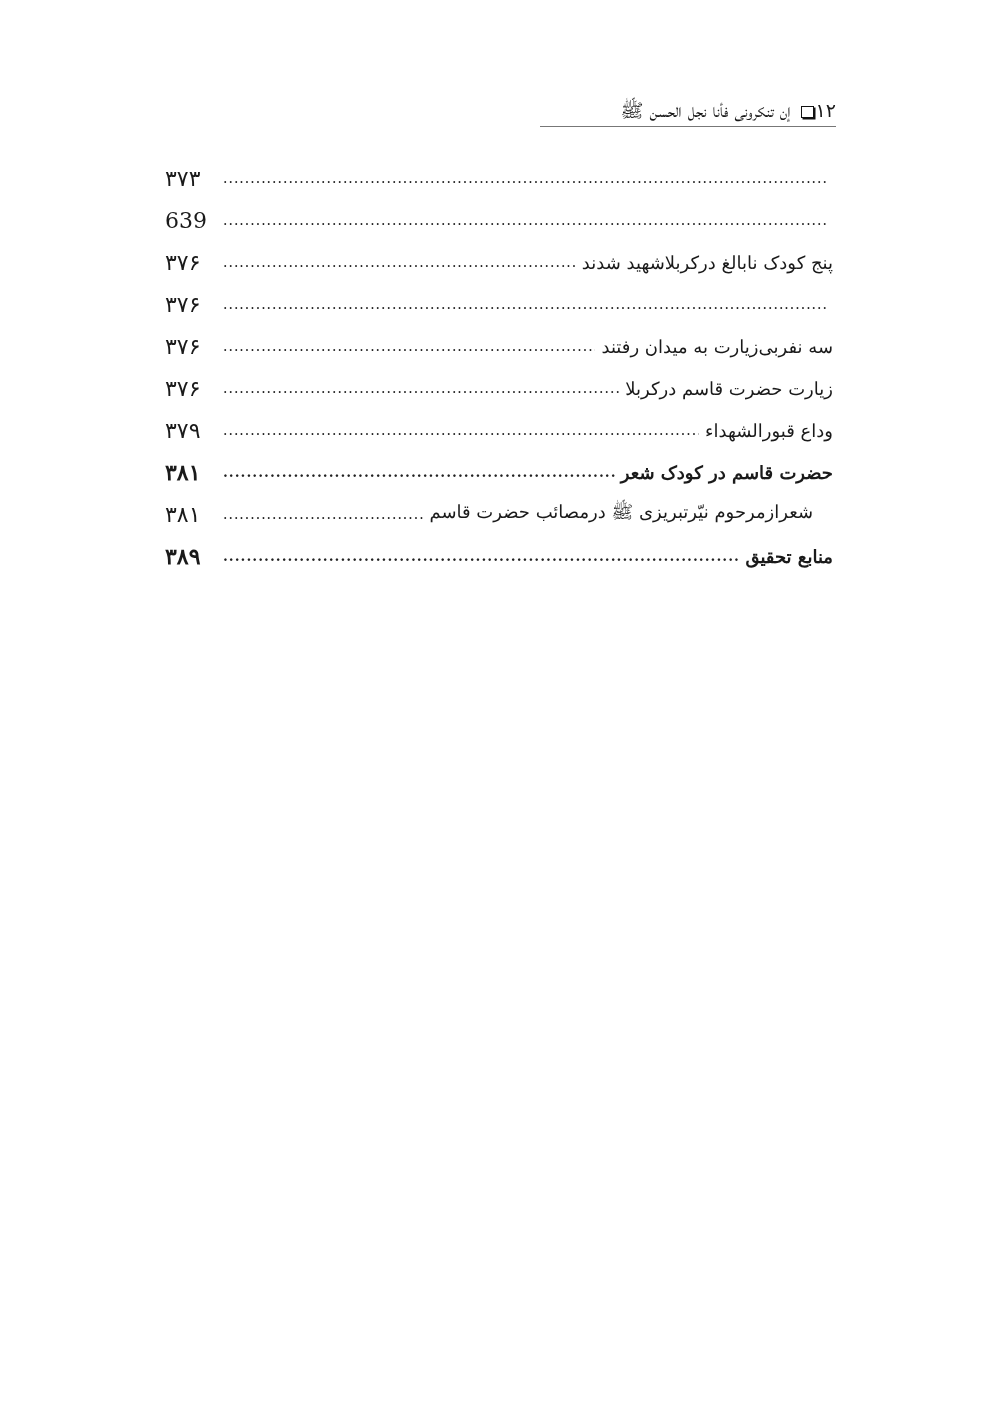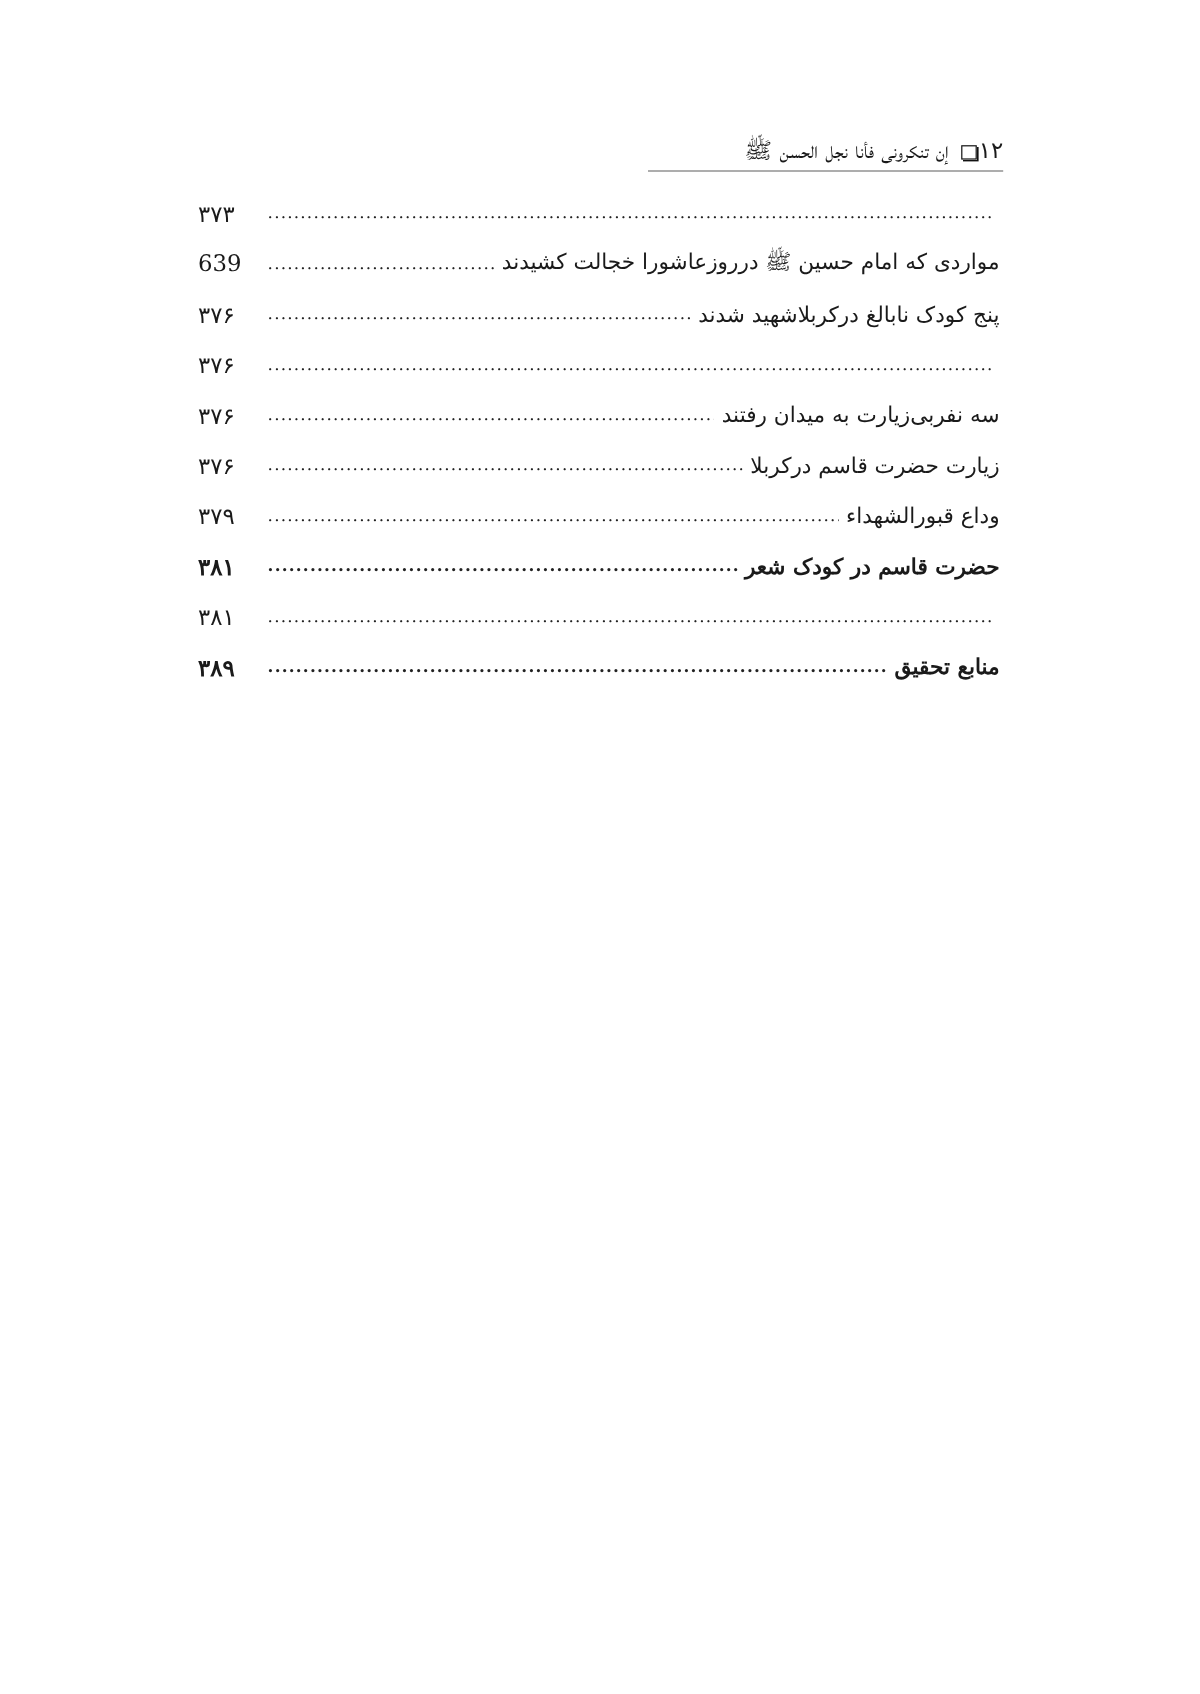--- a/index.html
+++ b/index.html
@@ -1,47 +1,46 @@
 <!DOCTYPE html>
 <html><head>
 <meta charset="utf-8">
 <style>
   html, body { margin:0; padding:0; background:#ffffff; }
   body { width:1000px; height:1412px; position:relative; overflow:hidden;
          font-family:"DejaVu Serif", serif; color:#1a1a1a; }
-  .header { position:absolute; left:540px; top:112px; width:296px; height:30px;
+  .header { position:absolute; left:540px; top:96px; width:296px; height:30px;
             direction:rtl; text-align:right; font-size:19px; line-height:28px;
             border-bottom:1px solid #777; white-space:nowrap; }
   .header .pg { display:inline-block; }
   .header .box { display:inline-block; width:11px; height:10px; border:1.5px solid #111;
                  box-shadow:1.5px 1.5px 0 #111; margin:0 2px 0 4px; vertical-align:middle; }
   .toc { position:absolute; left:165px; top:157px; width:668px; direction:rtl; }
   .row { height:42px; display:flex; align-items:center; font-size:18px; white-space:nowrap; }
   .row .title { flex:0 0 auto; }
   .row .dots { flex:1 1 auto; overflow:hidden; text-align:left; direction:ltr; letter-spacing:1px;
                color:#222; margin:0 6px; font-size:14px; }
-  .row .page { flex:0 0 auto; min-width:52px; text-align:left; direction:rtl; font-size:19px; }
+  .row .page { flex:0 0 auto; min-width:52px; text-align:left; direction:rtl; font-size:22px; }
   .row.bold { font-weight:bold; }
   .row.indent .title { padding-right:20px; }
 </style>
 </head>
 <body>
 
 <div class="header">
   <span class="pg">۱۲</span><span class="box"></span>
   <span>إن تنکرونی فأنا نجل الحسن ﷺ</span>
 </div>
 
 <div class="toc">
   <div class="row">
     <span class="dots">......................................................................................................................</span>
     <span class="page">۳۷۳</span>
   </div>
   <div class="row">
-    <span class="title">مواردی که امام حسین ﷺ درروزعاشورا خجالت کشیدند</span>
     <span class="dots">......................................................................................................................</span>
     <span class="page">639</span>
   </div>
   <div class="row">
     <span class="title">پنج کودک نابالغ درکربلاشهید شدند</span>
     <span class="dots">......................................................................................................................</span>
     <span class="page">۳۷۶</span>
   </div>
   <div class="row">
     <span class="dots">......................................................................................................................</span>
@@ -61,20 +60,21 @@
     <span class="title">وداع قبورالشهداء</span>
     <span class="dots">......................................................................................................................</span>
     <span class="page">۳۷۹</span>
   </div>
   <div class="row bold">
     <span class="title">حضرت قاسم در کودک شعر</span>
     <span class="dots">......................................................................................................................</span>
     <span class="page">۳۸۱</span>
   </div>
   <div class="row indent">
+    <span class="title">شعرازمرحوم نیّرتبریزی ﷺ درمصائب حضرت قاسم</span>
     <span class="dots">......................................................................................................................</span>
     <span class="page">۳۸۱</span>
   </div>
   <div class="row bold">
     <span class="title">منابع تحقیق</span>
     <span class="dots">......................................................................................................................</span>
     <span class="page">۳۸۹</span>
   </div>
 </div>
 

